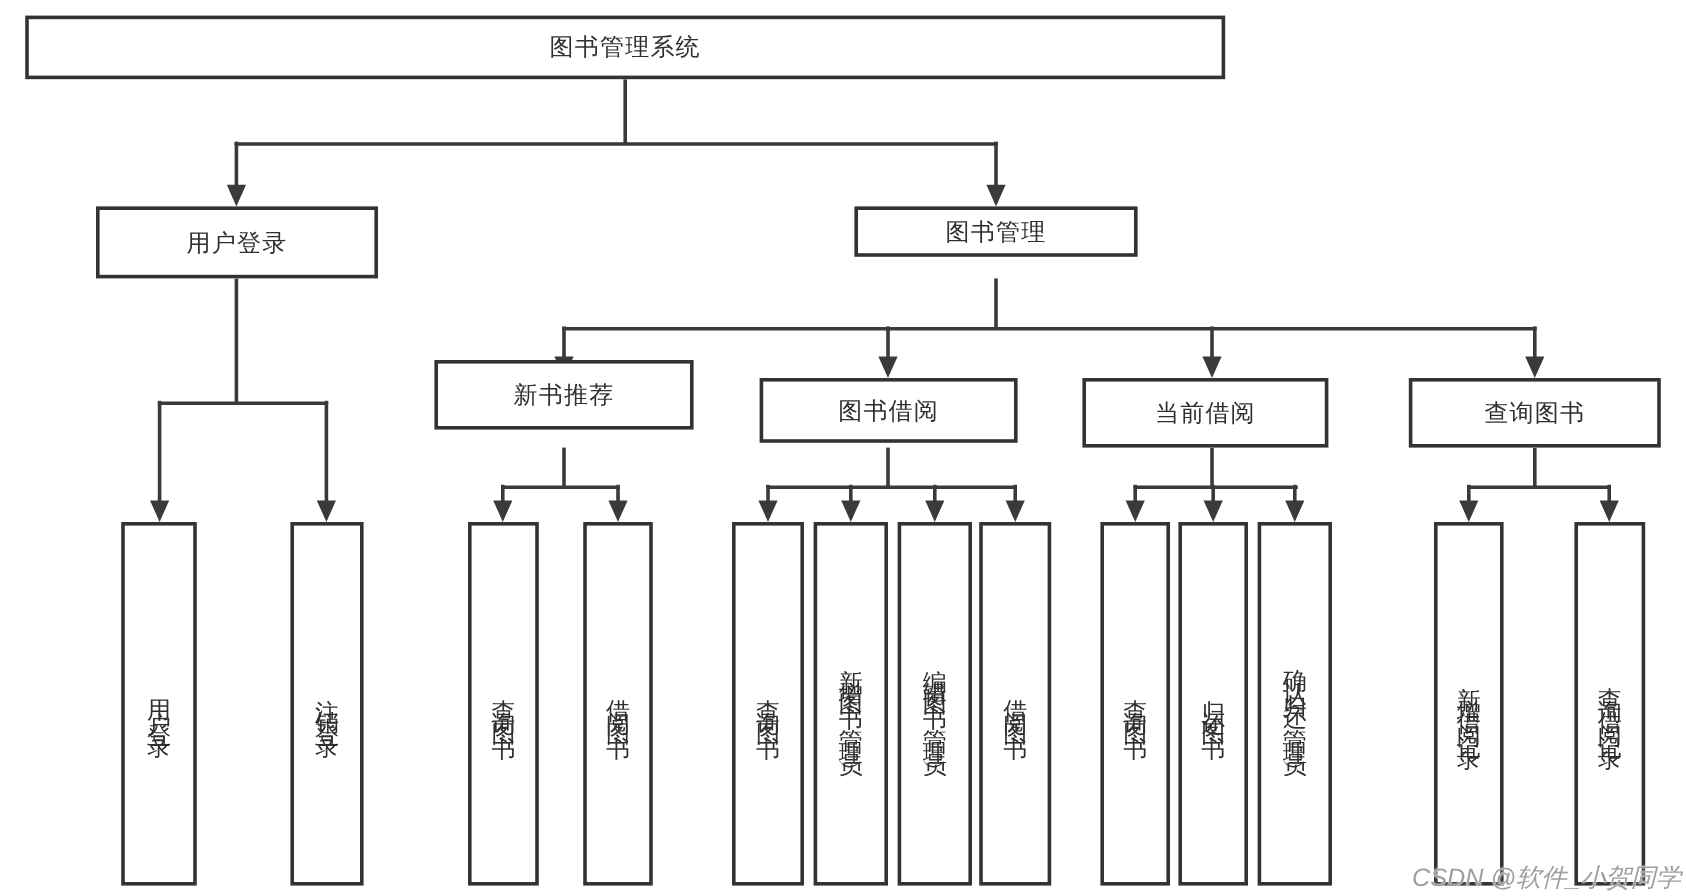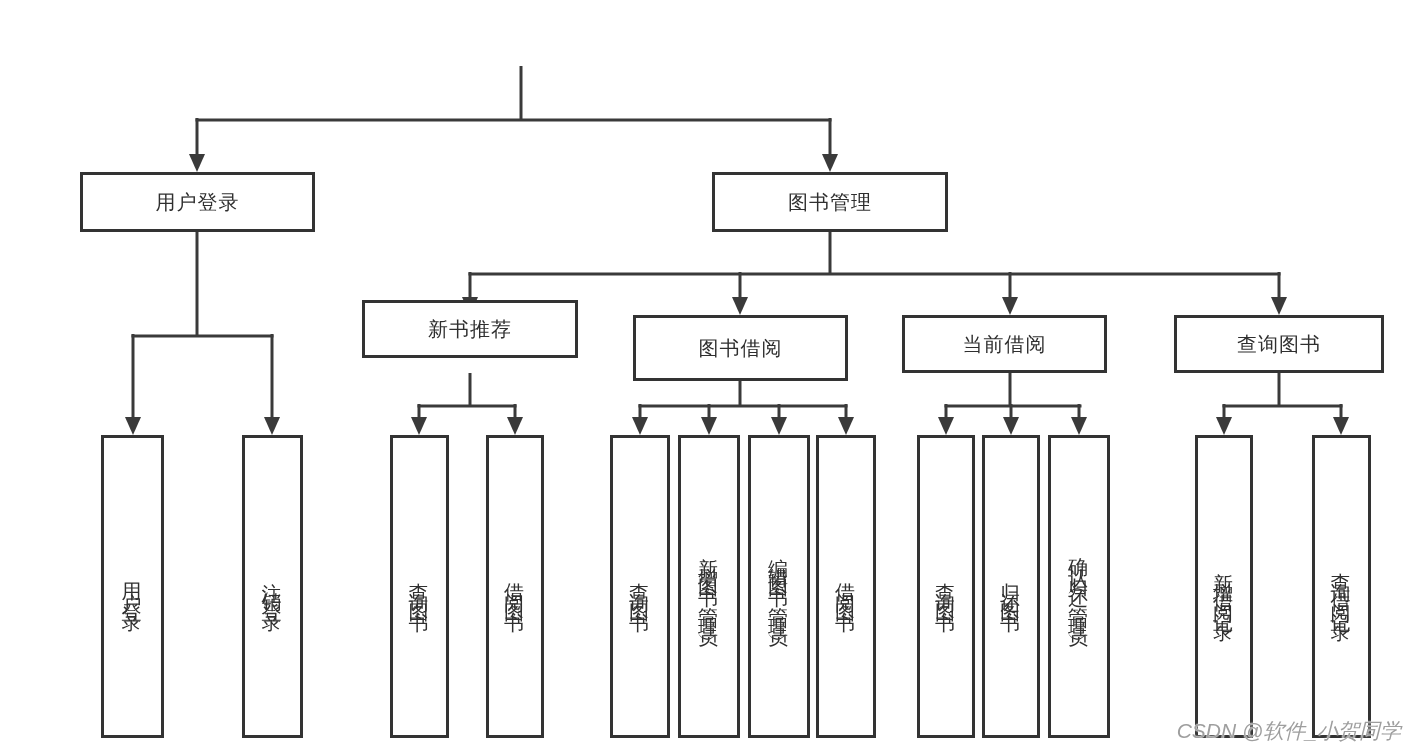--- a/index.html
+++ b/index.html
@@ -132,32 +132,35 @@
     <g>
       <line x1="1279" y1="373" x2="1279" y2="406"></line>
       <line x1="1222.5" y1="406" x2="1342.5" y2="406"></line>
       <line x1="1224" y1="404" x2="1224" y2="421"></line>
       <polygon points="1216,417 1232,417 1224,435"></polygon>
       <line x1="1341" y1="404" x2="1341" y2="421"></line>
       <polygon points="1333,417 1349,417 1341,435"></polygon>
     </g>
   </svg>
 
+  <div class="hnode" style="left:21px;top:13px;width:1000px;height:53px">
+    <span class="hlabel">图书管理系统</span>
+  </div>
 
   <div class="hnode" style="left:80px;top:172px;width:235px;height:60px">
     <span class="hlabel">用户登录</span>
   </div>
-  <div class="hnode" style="left:712px;top:172px;width:236px;height:60px">
+  <div class="hnode" style="left:712px;top:172px;width:236px;height:42px">
     <span class="hlabel">图书管理</span>
   </div>
 
   <div class="hnode" style="left:362px;top:300px;width:216px;height:58px">
     <span class="hlabel">新书推荐</span>
   </div>
-  <div class="hnode" style="left:633px;top:315px;width:215px;height:66px">
+  <div class="hnode" style="left:633px;top:315px;width:215px;height:54px">
     <span class="hlabel">图书借阅</span>
   </div>
   <div class="hnode" style="left:902px;top:315px;width:205px;height:58px">
     <span class="hlabel">当前借阅</span>
   </div>
   <div class="hnode" style="left:1174px;top:315px;width:210px;height:58px">
     <span class="hlabel">查询图书</span>
   </div>
 
   <div class="vnode" style="left:101px;top:435px;width:63px;height:303px">

